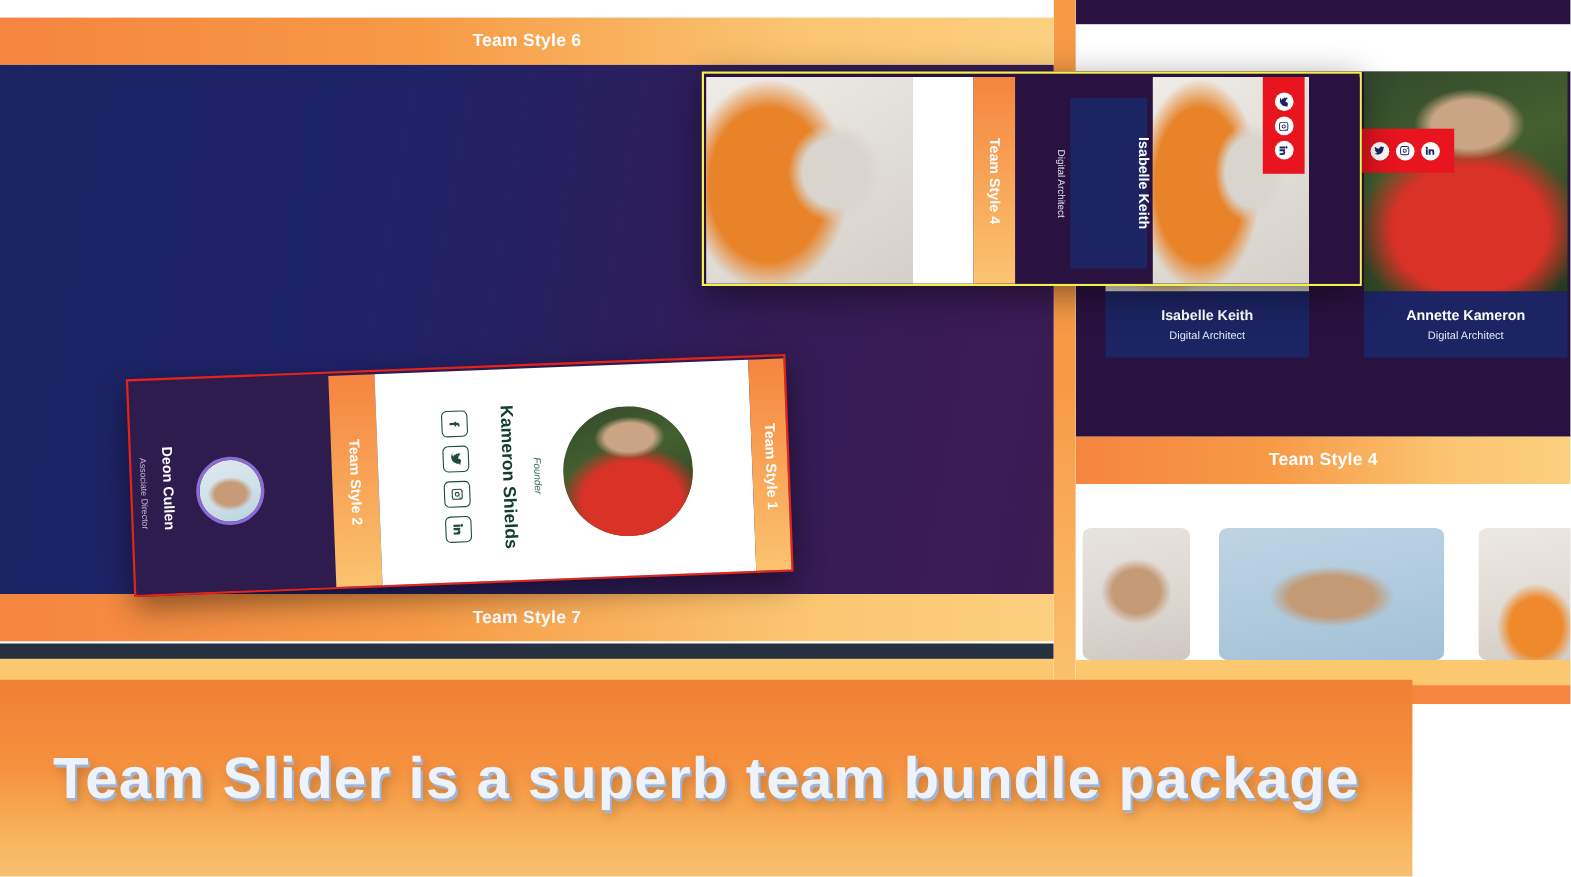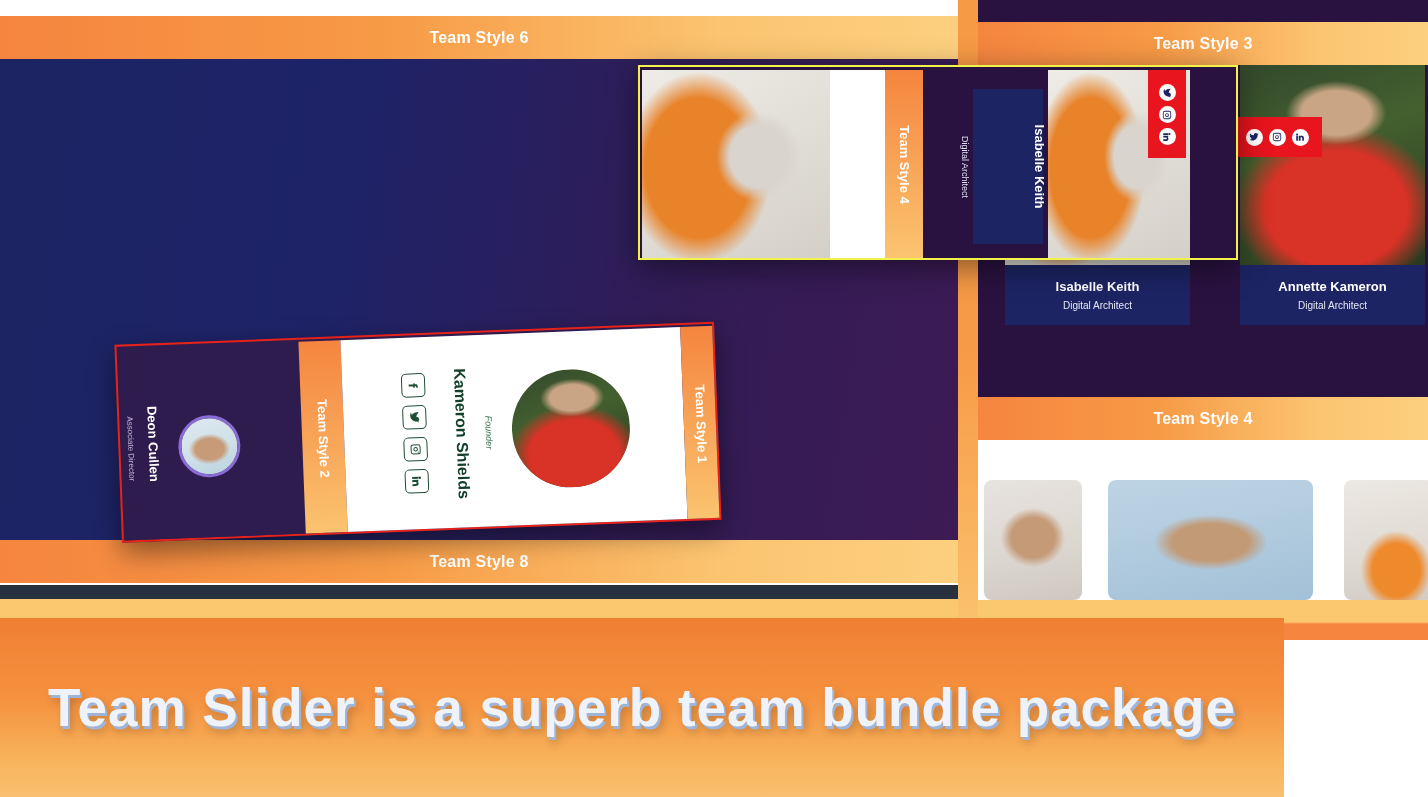--- a/index.html
+++ b/index.html
@@ -188,34 +188,31 @@
         <div class="img ph-blue"></div>
         <div class="cap">
           <div class="nm">Sh</div>
           <div class="rl">G</div>
         </div>
       </div>
 
     </div>
 
     <div class="abs band" id="ls7Band">
-      <span>Team Style 8</span>
+      <span>Team Style 7</span>
     </div>
     <div class="abs" id="darkBar"></div>
     <div class="abs" id="ls7Rest"></div>
   </div>
 
   <div class="abs" id="gutter"></div>
 
   <div class="abs" id="rightCol">
     <div class="abs" id="rs3Top"></div>
 
-    <div class="abs band" id="rs3Band">
-      <span>Team Style 3</span>
-    </div>
 
     <div class="abs" id="rs3Stage">
 
       <div class="s3card" style="left:27px;top:0px;">
         <div class="pic ph-oldman"></div>
         <div class="s3social" style="left:168px;top:20px;width:40px;height:95px;flex-direction:column;">
           <span class="sbtn">
               <svg viewBox="0 0 24 24">
                 <path d="M23 4.9a9 9 0 0 1-2.6.7 4.5 4.5 0 0 0 2-2.5 9 9 0 0 1-2.9 1.1A4.5 4.5 0 0 0 11.7 8 12.8 12.8 0 0 1 2.4 3.3a4.5 4.5 0 0 0 1.4 6 4.4 4.4 0 0 1-2-.6 4.5 4.5 0 0 0 3.6 4.5 4.5 4.5 0 0 1-2 .1 4.5 4.5 0 0 0 4.2 3.1A9 9 0 0 1 1 18.3a12.7 12.7 0 0 0 6.9 2c8.3 0 12.8-6.9 12.8-12.8V7a9 9 0 0 0 2.3-2.2z"></path>
               </svg>

